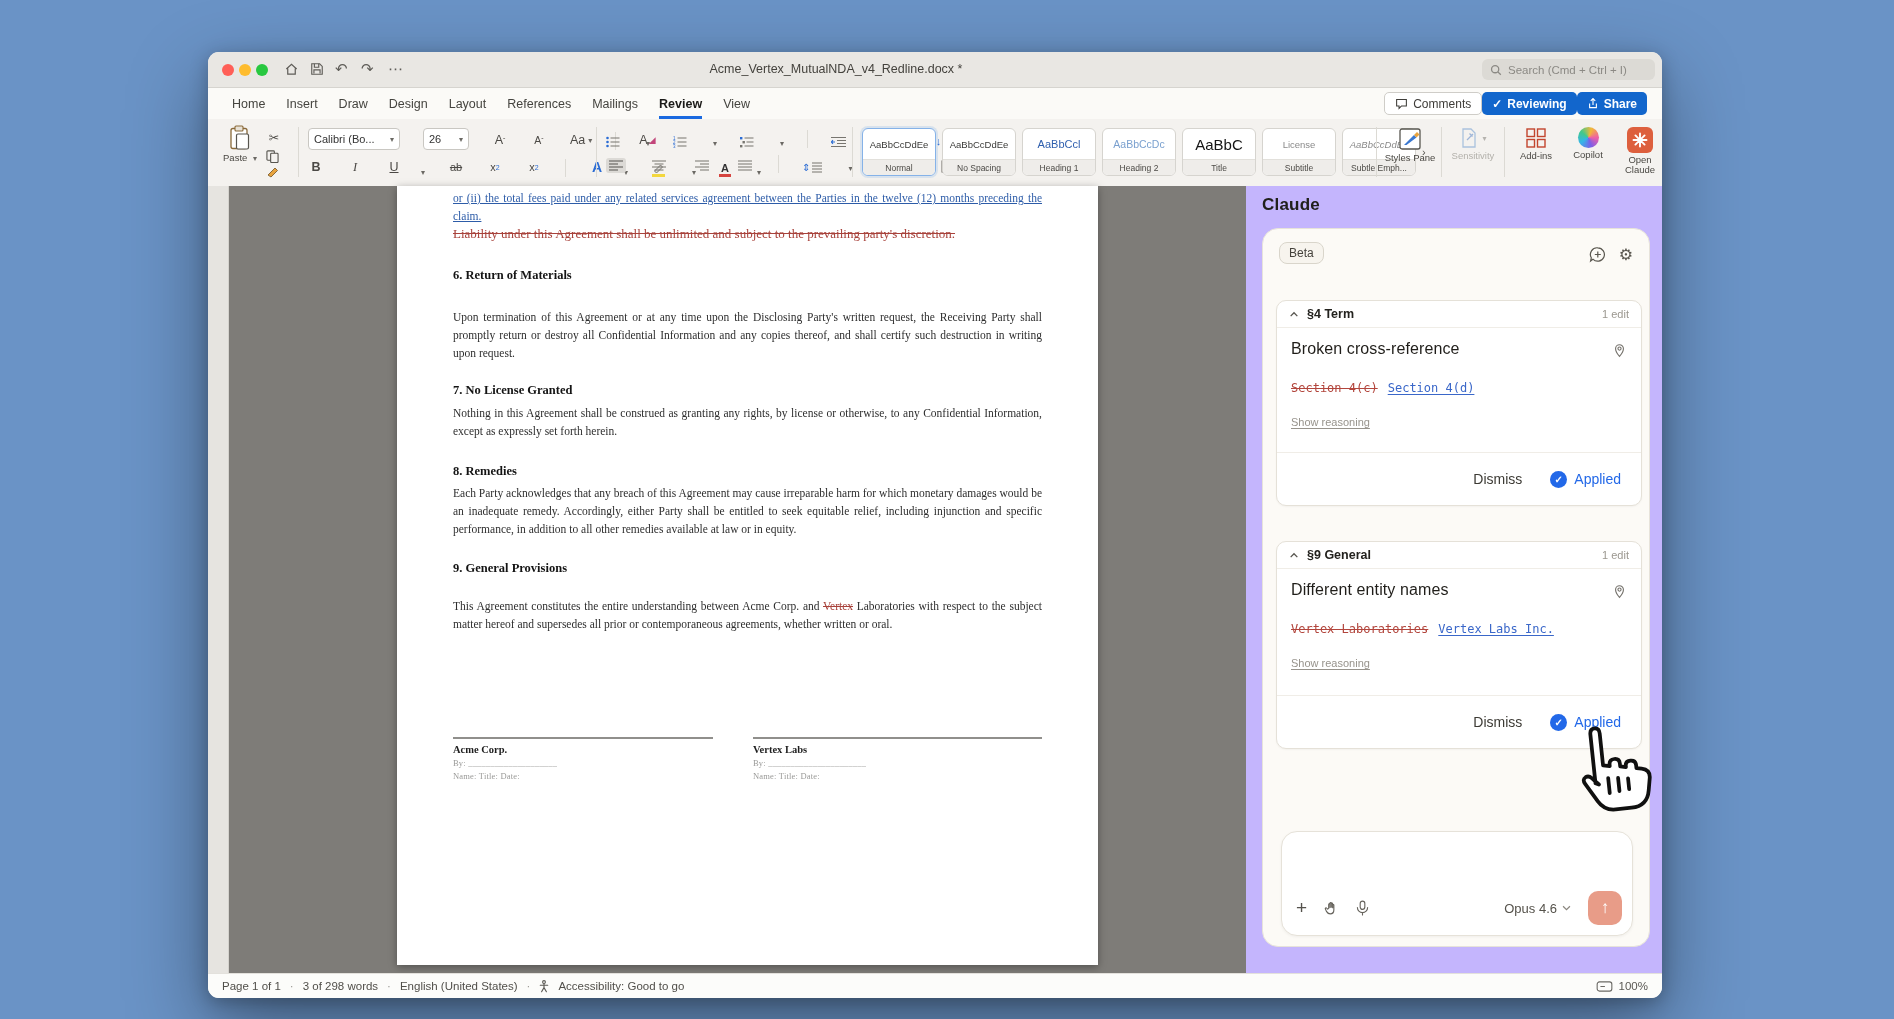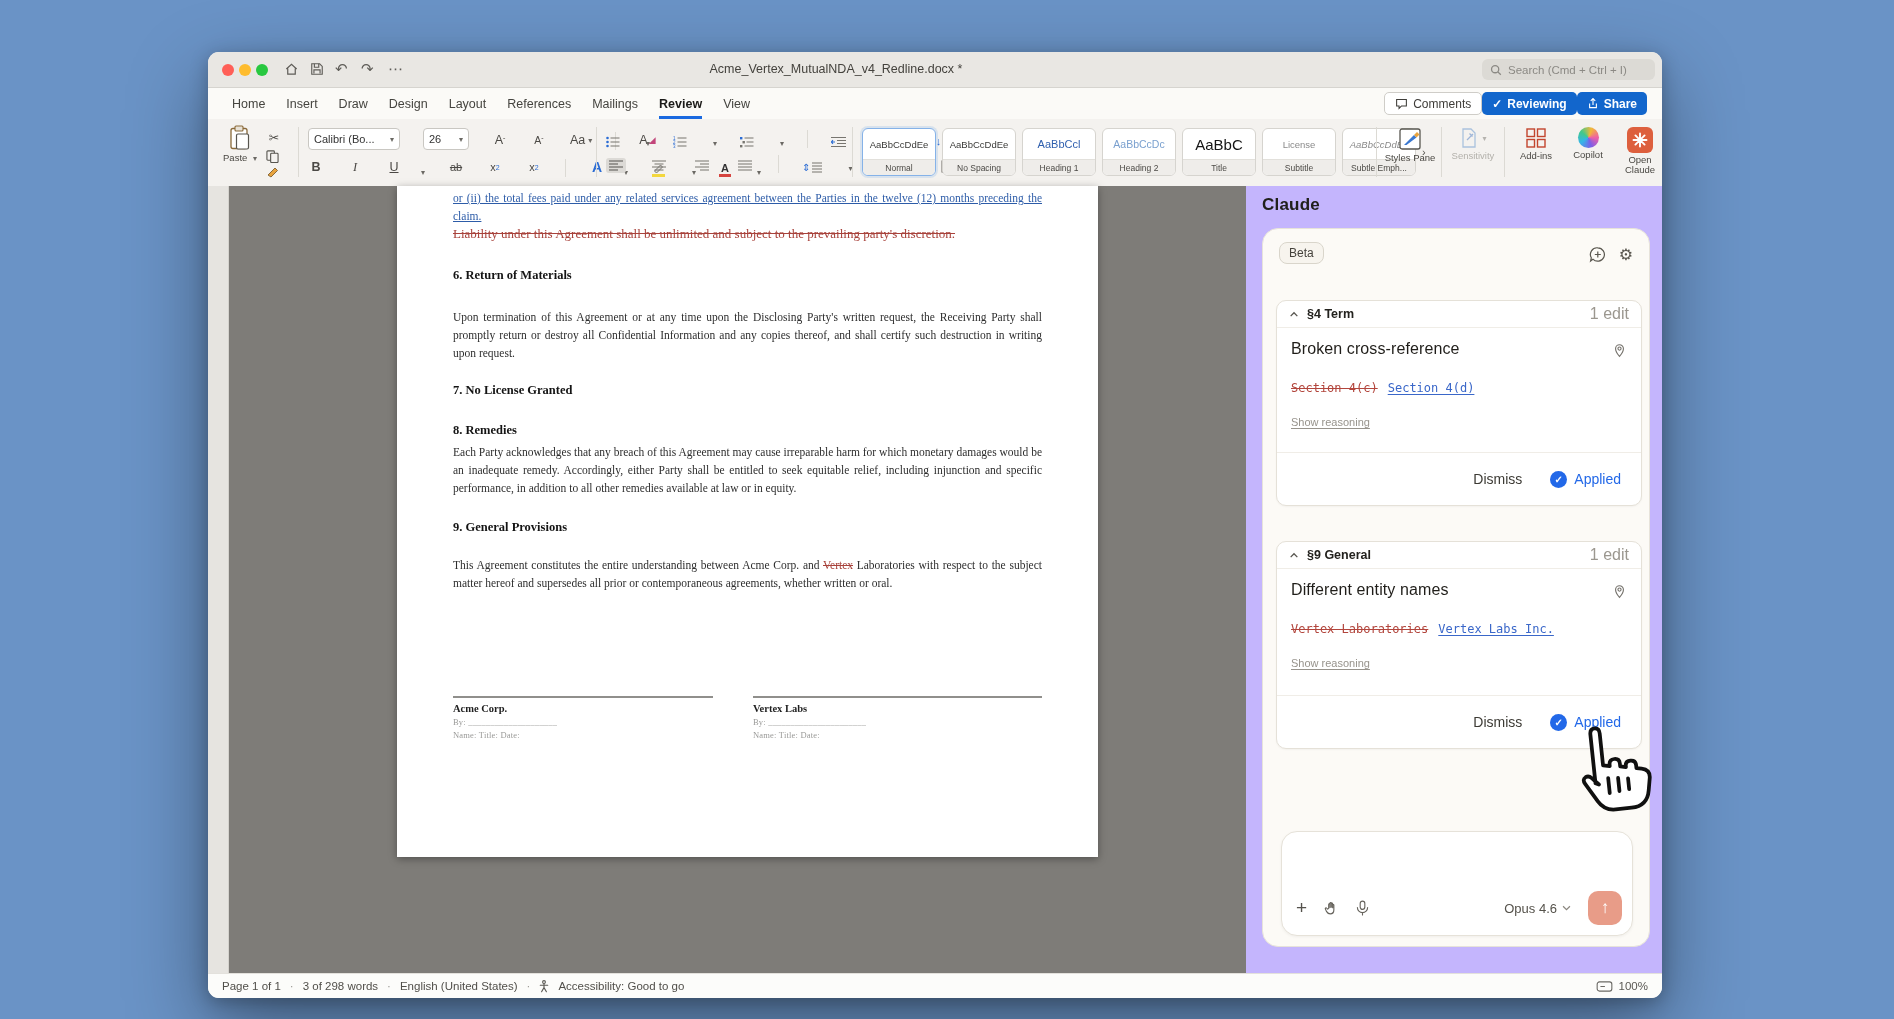--- a/index.html
+++ b/index.html
@@ -39,42 +39,42 @@
   .p-h1{color:#2f5fae;font-size:11px}.p-h2{color:#7aa0cf;font-size:10.5px}.p-title{font-size:15px;color:#141414}.p-sub{color:#8a8a8a}.p-emph{font-style:italic;color:#8a8a8a}
   .rbig{display:flex;flex-direction:column;align-items:center;width:52px}
   .claude-tile{width:26px;height:26px;border-radius:6px;background:#dd5f3d;display:flex;align-items:center;justify-content:center}
   .copilot-dot{width:21px;height:21px;border-radius:50%;background:conic-gradient(from 20deg,#f3b73a,#ee5fa7,#7b5fe8,#35b5e8,#41c98c,#f3b73a)}
   .disabled .rlabel{color:#b3b1ab}
 
   
   .content{position:absolute;left:0;top:134px;right:0;bottom:25px}
   .canvas{position:absolute;left:0;top:0;width:1038px;height:100%;background:#7e7c78}
   .leftstrip{position:absolute;left:0;top:0;width:20px;height:100%;background:#e6e4e0;border-right:1px solid #d4d2cd}
-  .page{position:absolute;left:189px;top:0;width:701px;height:671px;background:#fff;box-shadow:0 2px 8px rgba(0,0,0,.35)}
+  .page{position:absolute;left:189px;top:0;width:701px;height:779px;background:#fff;box-shadow:0 2px 8px rgba(0,0,0,.35)}
   .pagetext{position:absolute;left:56px;top:3px;width:589px;font-family:"Liberation Serif",serif;color:#2b2b2b}
   .ins{font-size:11.5px;line-height:18px;color:#2d5ca8;text-decoration:underline;text-align:justify}
   .del{font-size:13px;line-height:18px;color:#a8423b;text-decoration:line-through}
   .sec h3{font-size:12.5px;line-height:17px;margin:0;color:#141414;font-weight:700}
   .sec p{font-size:11.5px;line-height:18px;margin:0;text-align:justify;color:#2e2e2e}
   .delword{color:#a8423b;text-decoration:line-through}
   .sigrow{display:flex;justify-content:space-between;margin-top:104px}
   .sigcol{border-top:2px solid #908f8c;padding-top:5px}
   .sigcol .party{font-size:10.5px;font-weight:700;color:#1f1f1f}
   .sigcol .faint{font-size:8.5px;color:#9a9a98;margin-top:3px;letter-spacing:.2px}
 
   
   .panel{position:absolute;left:1038px;top:0;right:0;bottom:0;background:#c4b5fd}
   .panel-title{position:absolute;left:16px;top:9px;font-size:17px;font-weight:600;color:#21201c;letter-spacing:.2px}
   .bigcard{position:absolute;left:16px;top:42px;width:388px;height:719px;background:#fcfaf6;border:1px solid #e7e3da;border-radius:16px;box-sizing:border-box}
   .beta{position:absolute;left:16px;top:13px;border:1px solid #d9d5cb;border-radius:8px;background:#f7f4ee;color:#45423c;font-size:12px;padding:3px 9px}
   .bc-icons{position:absolute;right:16px;top:16px;display:flex;gap:13px;align-items:center;color:#5a574f}
   .editcard{position:absolute;left:13px;width:366px;background:#fff;border:1px solid #e5e1d8;border-radius:10px;box-sizing:border-box;box-shadow:0 1px 2px rgba(0,0,0,.04)}
   .ec-head{height:26px;display:flex;align-items:center;padding:0 12px;border-bottom:1px solid #f0ede7}
   .ec-sec{font-size:12.5px;font-weight:700;color:#23221e;margin-left:8px}
-  .ec-edits{margin-left:auto;font-size:16px;color:#9b978f}
+  .ec-edits{margin-left:auto;font-size:11px;color:#9b978f}
   .ec-body{padding:12px 14px 0}
   .ec-titlerow{display:flex;align-items:center}
   .ec-title{font-size:16px;color:#201e1a;letter-spacing:.1px}
   .ec-pin{margin-left:auto;margin-top:1px}
   .ec-red{margin-top:23px;font-family:"DejaVu Sans Mono",monospace;font-size:12px;white-space:nowrap}
   .removed{color:#b2453c;text-decoration:line-through}
   .added{color:#3a67c9;text-decoration:underline;text-underline-offset:2px;margin-left:10px}
   .ec-reason{margin-top:21px;font-size:11px;color:#97938c;text-decoration:underline;text-underline-offset:2px;display:inline-block}
   .ec-foot{position:absolute;left:0;right:0;bottom:0;height:53px;border-top:1px solid #f0ede7;display:flex;align-items:center;justify-content:flex-end;gap:28px;padding:0 20px;box-sizing:border-box}
   .dismiss{font-size:14px;color:#3c3a34}
@@ -412,20 +412,21 @@
         <div class="pagetext">
           <div class="ins">or (ii) the total fees paid under any related services agreement between the Parties in the twelve (12) months preceding the claim.</div>
           <div class="del">Liability under this Agreement shall be unlimited and subject to the prevailing party's discretion.</div>
 
           <div class="sec">
             <h3 style="margin-top:24px">6. Return of Materials</h3>
             <p style="margin-top:24px">Upon termination of this Agreement or at any time upon the Disclosing Party's written request, the Receiving Party shall promptly return or destroy all Confidential Information and any copies thereof, and shall certify such destruction in writing upon request.</p>
           </div>
           <div class="sec">
             <h3 style="margin-top:20px">7. No License Granted</h3>
+            <p style="margin-top:5px">Nothing in this Agreement shall be construed as granting any rights, by license or otherwise, to any Confidential Information, except as expressly set forth herein.</p>
           </div>
           <div class="sec">
             <h3 style="margin-top:23px">8. Remedies</h3>
             <p style="margin-top:4px">Each Party acknowledges that any breach of this Agreement may cause irreparable harm for which monetary damages would be an inadequate remedy. Accordingly, either Party shall be entitled to seek equitable relief, including injunction and specific performance, in addition to all other remedies available at law or in equity.</p>
           </div>
           <div class="sec">
             <h3 style="margin-top:22px">9. General Provisions</h3>
             <p style="margin-top:20px"><span>This Agreement constitutes the entire understanding between Acme Corp. and </span><span class="delword">Vertex</span><span> Laboratories with respect to the subject matter hereof and supersedes all prior or contemporaneous agreements, whether written or oral.</span></p>
           </div>
 

